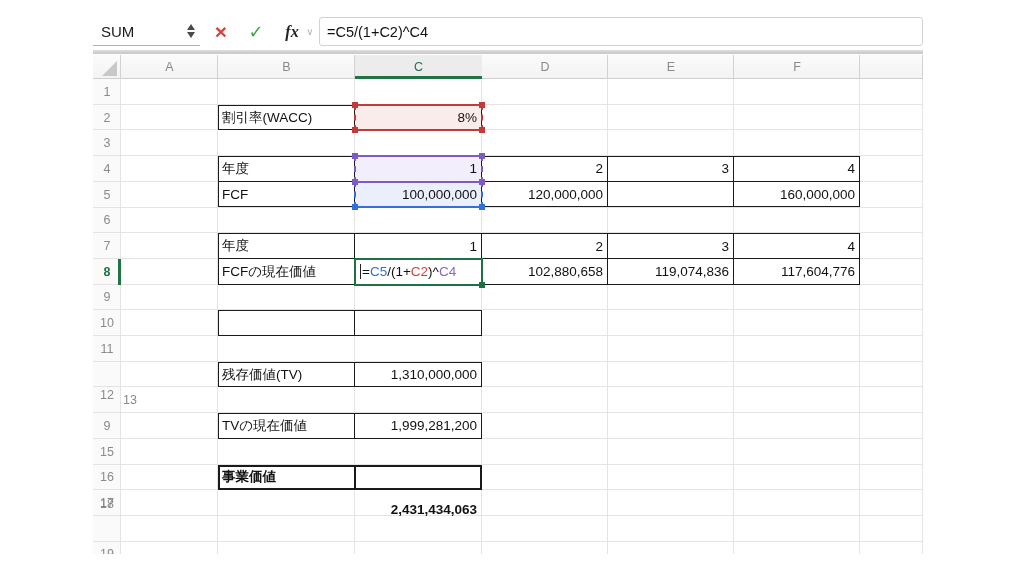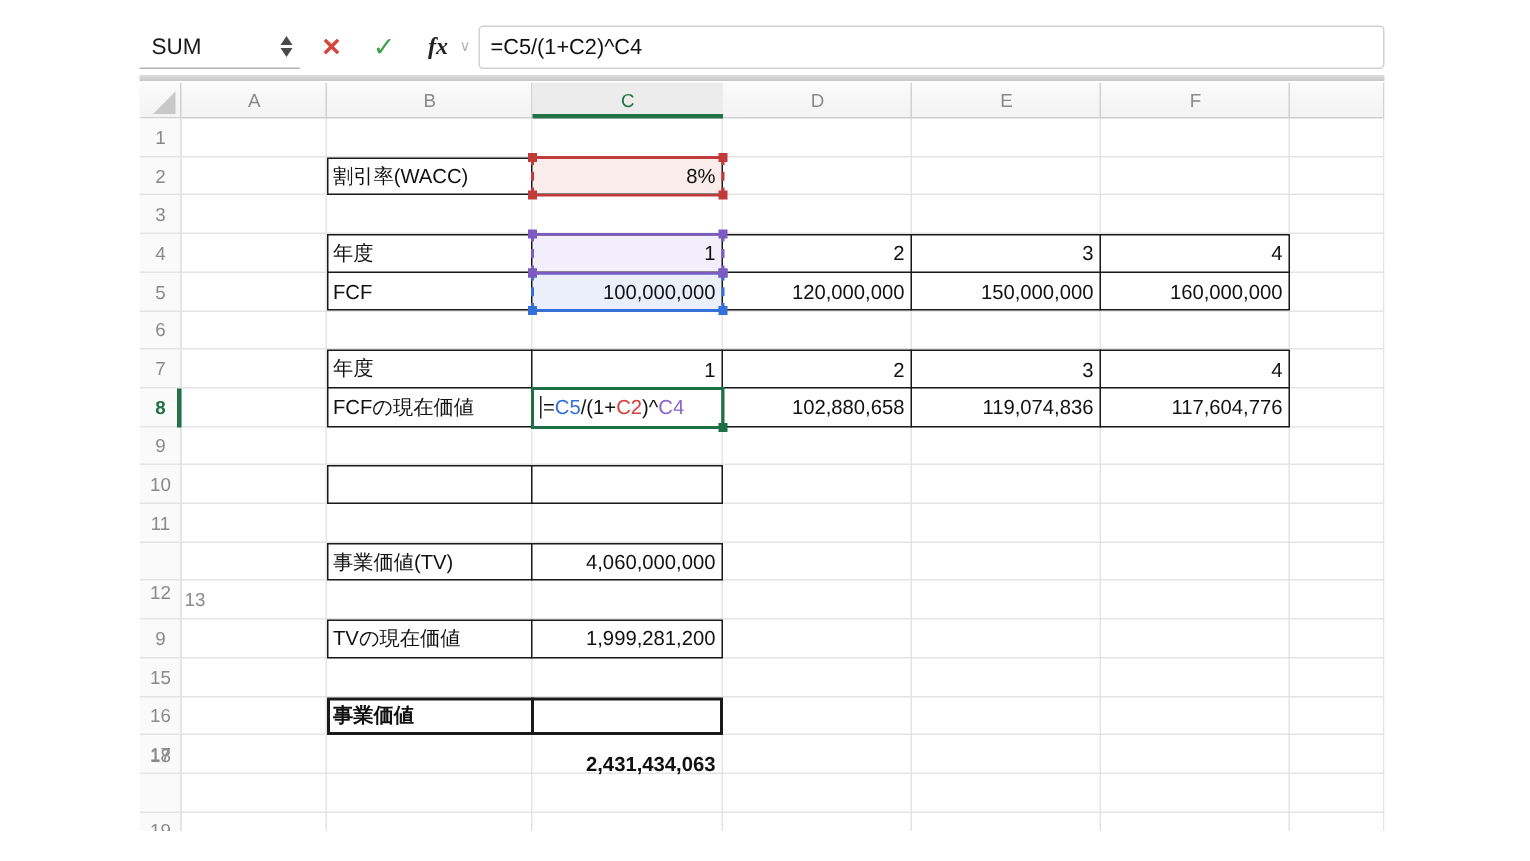--- a/index.html
+++ b/index.html
@@ -133,42 +133,41 @@
       <div class="abs cell left" style="left: 125px; top: 49.7px; width: 137px; height: 25.7px;">割引率(WACC)</div>
       <div class="abs cell right" style="left: 262px; top: 49.7px; width: 127px; height: 25.7px;">8%</div>
       <div class="abs cell left" style="left: 125px; top: 101.1px; width: 137px; height: 25.7px;">年度</div>
       <div class="abs cell right" style="left: 262px; top: 101.1px; width: 127px; height: 25.7px;">1</div>
       <div class="abs cell right" style="left: 389px; top: 101.1px; width: 126px; height: 25.7px;">2</div>
       <div class="abs cell right" style="left: 515px; top: 101.1px; width: 126px; height: 25.7px;">3</div>
       <div class="abs cell right" style="left: 641px; top: 101.1px; width: 126px; height: 25.7px;">4</div>
       <div class="abs cell left" style="left: 125px; top: 126.8px; width: 137px; height: 25.7px;">FCF</div>
       <div class="abs cell right" style="left: 262px; top: 126.8px; width: 127px; height: 25.7px;">100,000,000</div>
       <div class="abs cell right" style="left: 389px; top: 126.8px; width: 126px; height: 25.7px;">120,000,000</div>
-      <div class="abs cell right" style="left: 515px; top: 126.8px; width: 126px; height: 25.7px;">150,000,000</div>
       <div class="abs cell right" style="left: 641px; top: 126.8px; width: 126px; height: 25.7px;">160,000,000</div>
       <div class="abs cell left" style="left: 125px; top: 178.2px; width: 137px; height: 25.7px;">年度</div>
       <div class="abs cell right" style="left: 262px; top: 178.2px; width: 127px; height: 25.7px;">1</div>
       <div class="abs cell right" style="left: 389px; top: 178.2px; width: 126px; height: 25.7px;">2</div>
       <div class="abs cell right" style="left: 515px; top: 178.2px; width: 126px; height: 25.7px;">3</div>
       <div class="abs cell right" style="left: 641px; top: 178.2px; width: 126px; height: 25.7px;">4</div>
       <div class="abs cell left" style="left: 125px; top: 203.9px; width: 137px; height: 25.7px;">FCFの現在価値</div>
       <div class="abs cell left" style="left: 262px; top: 203.9px; width: 127px; height: 25.7px;">
         <span class="caret"></span>
         <span style="color: rgb(17, 17, 17);">=</span>
         <span style="color: rgb(52, 112, 216);">C5</span>
         <span style="color: rgb(17, 17, 17);">/(1+</span>
         <span style="color: rgb(212, 63, 63);">C2</span>
         <span style="color: rgb(17, 17, 17);">)^</span>
         <span style="color: rgb(138, 99, 204);">C4</span>
       </div>
       <div class="abs cell right" style="left: 389px; top: 203.9px; width: 126px; height: 25.7px;">102,880,658</div>
       <div class="abs cell right" style="left: 515px; top: 203.9px; width: 126px; height: 25.7px;">119,074,836</div>
       <div class="abs cell right" style="left: 641px; top: 203.9px; width: 126px; height: 25.7px;">117,604,776</div>
-      <div class="abs cell left" style="left: 125px; top: 306.7px; width: 137px; height: 25.7px;">事業価値(TV)</div>
-      <div class="abs cell right" style="left: 262px; top: 306.7px; width: 127px; height: 25.7px;">4,060,000,000</div>
+      <div class="abs cell left" style="left: 125px; top: 306.7px; width: 137px; height: 25.7px;">残存価値(TV)</div>
+      <div class="abs cell right" style="left: 262px; top: 306.7px; width: 127px; height: 25.7px;">1,310,000,000</div>
       <div class="abs cell left" style="left: 125px; top: 358.1px; width: 137px; height: 25.7px; border-radius: 12px;">TVの現在価値</div>
       <div class="abs cell right" style="left: 262px; top: 358.1px; width: 127px; height: 25.7px;">1,999,281,200</div>
       <div class="abs cell left bold" style="left: 125px; top: 409.5px; width: 137px; height: 25.7px;">事業価値</div>
       <div class="abs cell right bold" style="left: 262px; top: 409.5px; width: 127px; height: 25.7px; margin-top: 32px;">2,431,434,063</div>
       <div class="abs frame" style="left: 125px; top: 49.7px; width: 264px; height: 25.7px; border: 1px solid rgb(26, 26, 26);"></div>
       <div class="abs innerline" style="left: 261px; top: 49.7px; width: 1px; height: 25.7px; background: rgb(26, 26, 26);"></div>
       <div class="abs frame" style="left: 125px; top: 101.1px; width: 642px; height: 51.4px; border: 1px solid rgb(26, 26, 26);"></div>
       <div class="abs innerline" style="left: 261px; top: 101.1px; width: 1px; height: 51.4px; background: rgb(26, 26, 26);"></div>
       <div class="abs innerline" style="left: 388px; top: 101.1px; width: 1px; height: 51.4px; background: rgb(26, 26, 26);"></div>
       <div class="abs innerline" style="left: 514px; top: 101.1px; width: 1px; height: 51.4px; background: rgb(26, 26, 26);"></div>

